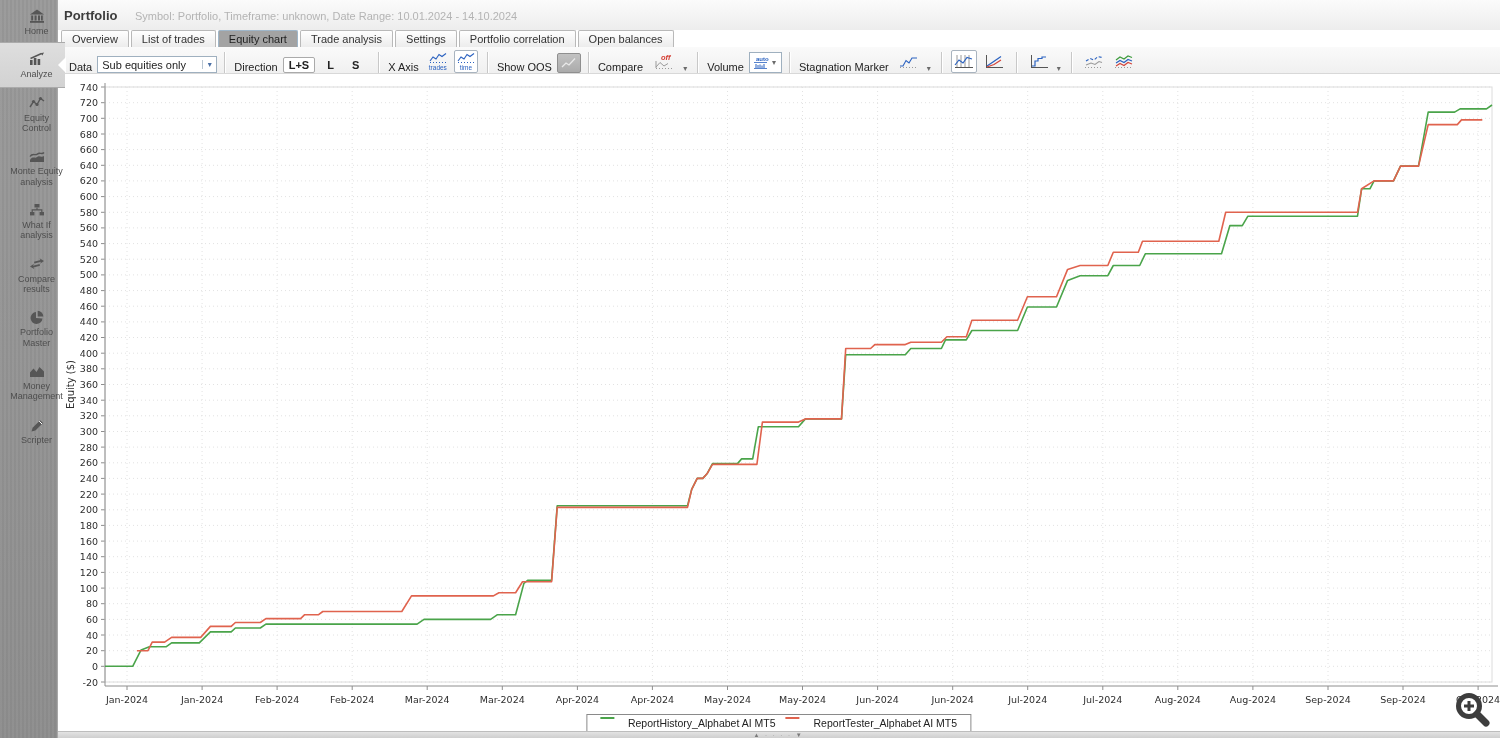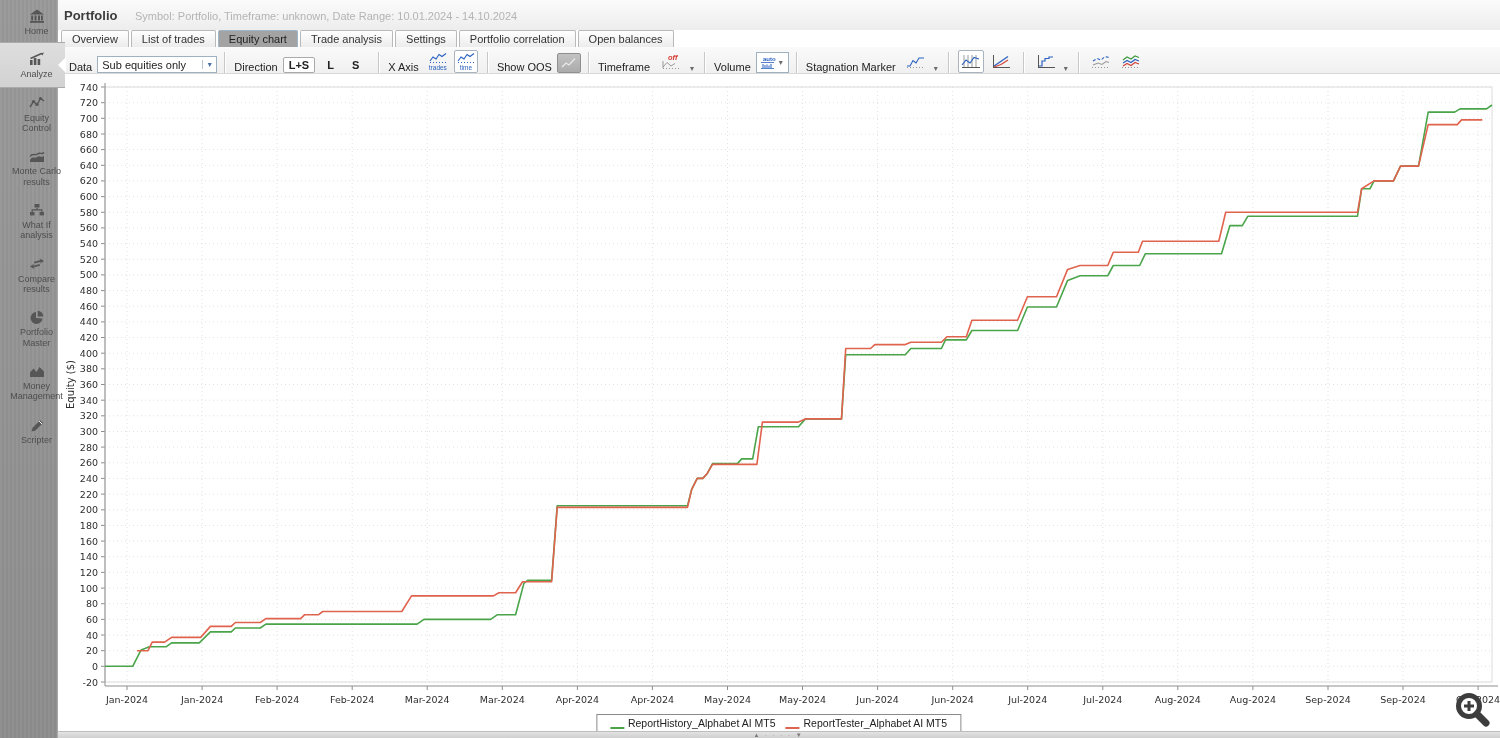--- a/index.html
+++ b/index.html
@@ -56,21 +56,21 @@
   .chart-wrap{position:absolute;left:0;top:75px;width:1443px;height:576px;background:#fff;}
   #chart-svg{position:absolute;left:0;top:0;}
   .grid{stroke:#e2e2e2;stroke-width:1;}
   .axis{stroke:#8e8e8e;stroke-width:1;}
   .frame{stroke:#dcdcdc;stroke-width:1;fill:none;}
   .tick{stroke:#8e8e8e;stroke-width:1;}
   .ylab,.xlab{font-size:9.5px;fill:#2e2e2e;font-family:"DejaVu Sans",sans-serif;}
   .axis-title{font-size:10px;fill:#2e2e2e;font-family:"DejaVu Sans",sans-serif;}
   .legend{position:absolute;left:50%;transform:translateX(-50%);top:639px;height:14px;
     border:1px solid #8a8a8a;background:#fff;display:flex;align-items:center;padding:1px 8px;white-space:nowrap;}
-  .legend .item{display:flex;align-items:flex-end;font-size:10.5px;color:#222;margin:0 5px;}
+  .legend .item{display:flex;align-items:flex-start;font-size:10.5px;color:#222;margin:0 5px;gap:10px;}
   .legend .dash{display:inline-block;width:14px;height:2px;margin-right:4px;}
   .zoom-btn{position:absolute;left:1396px;top:615px;width:40px;height:40px;cursor:pointer;}
   .bottom-strip{position:absolute;left:0;top:731px;width:100%;height:7px;background:linear-gradient(#e3e3e3,#cfcfcf);
     border-top:1px solid #bdbdbd;box-sizing:border-box;text-align:center;cursor:row-resize;}
   .bottom-strip .handle{font-size:6px;color:#7a7a7a;line-height:6px;letter-spacing:2px;}
 </style>
 </head>
 <body>
 
 <div class="app">
@@ -110,21 +110,21 @@
             <circle cx="12.5" cy="3.5" r="1.6"></circle>
           </g>
         </svg>
         <span class="lbl">Equity Control</span>
       </div>
       <div class="side-item">
         <svg width="18" height="16" viewBox="0 0 18 16">
           <path d="M2 12 C4.5 7.5 7 11 9 9 C11 7 13.5 10 16 8 L16 14 L2 14 Z" fill="#565656"></path>
           <path d="M2 8.5 C4.5 4.5 7.5 8 9.5 6 C11.5 4 14 7 16 4.5" stroke="#565656" stroke-width="1.4" fill="none"></path>
         </svg>
-        <span class="lbl">Monte Carlo results</span>
+        <span class="lbl">Monte Equity analysis</span>
       </div>
       <div class="side-item">
         <svg width="18" height="16" viewBox="0 0 18 16">
           <g fill="#565656">
             <rect x="6.5" y="2" width="5" height="3.4"></rect>
             <rect x="2" y="10" width="4.4" height="3.4"></rect>
             <rect x="11.6" y="10" width="4.4" height="3.4"></rect>
           </g>
           <path d="M9 5.5 V7.8 M4.2 10 V7.8 H13.8 V10" stroke="#565656" fill="none" stroke-width="1.2"></path>
         </svg>
@@ -212,21 +212,21 @@
 
       <span class="tlabel">Show OOS</span>
       <div class="oosbtn">
         <svg width="16" height="12">
           <polyline points="1,10 5,6 8,8 14,1.5" fill="none" stroke="#e9e9e9" stroke-width="1.3"></polyline>
         </svg>
       </div>
 
       <div class="tsep"></div>
 
-      <span class="tlabel">Timeframe</span>
+      <span class="tlabel">Compare</span>
       <div class="ibtn">
         <svg width="22" height="18">
           <text x="8" y="7" class="offtxt">off</text>
           <line x1="3" y1="15.5" x2="19" y2="15.5" stroke="#9a9a9a" stroke-dasharray="1 2"></line>
           <polyline points="3,14 7,9.5 11,13 15,10.5" fill="none" stroke="#9a9a9a" stroke-width="1"></polyline>
           <line x1="3" y1="8" x2="3" y2="15" stroke="#9a9a9a"></line>
         </svg>
       </div>
       <span class="dd">▾</span>
 

